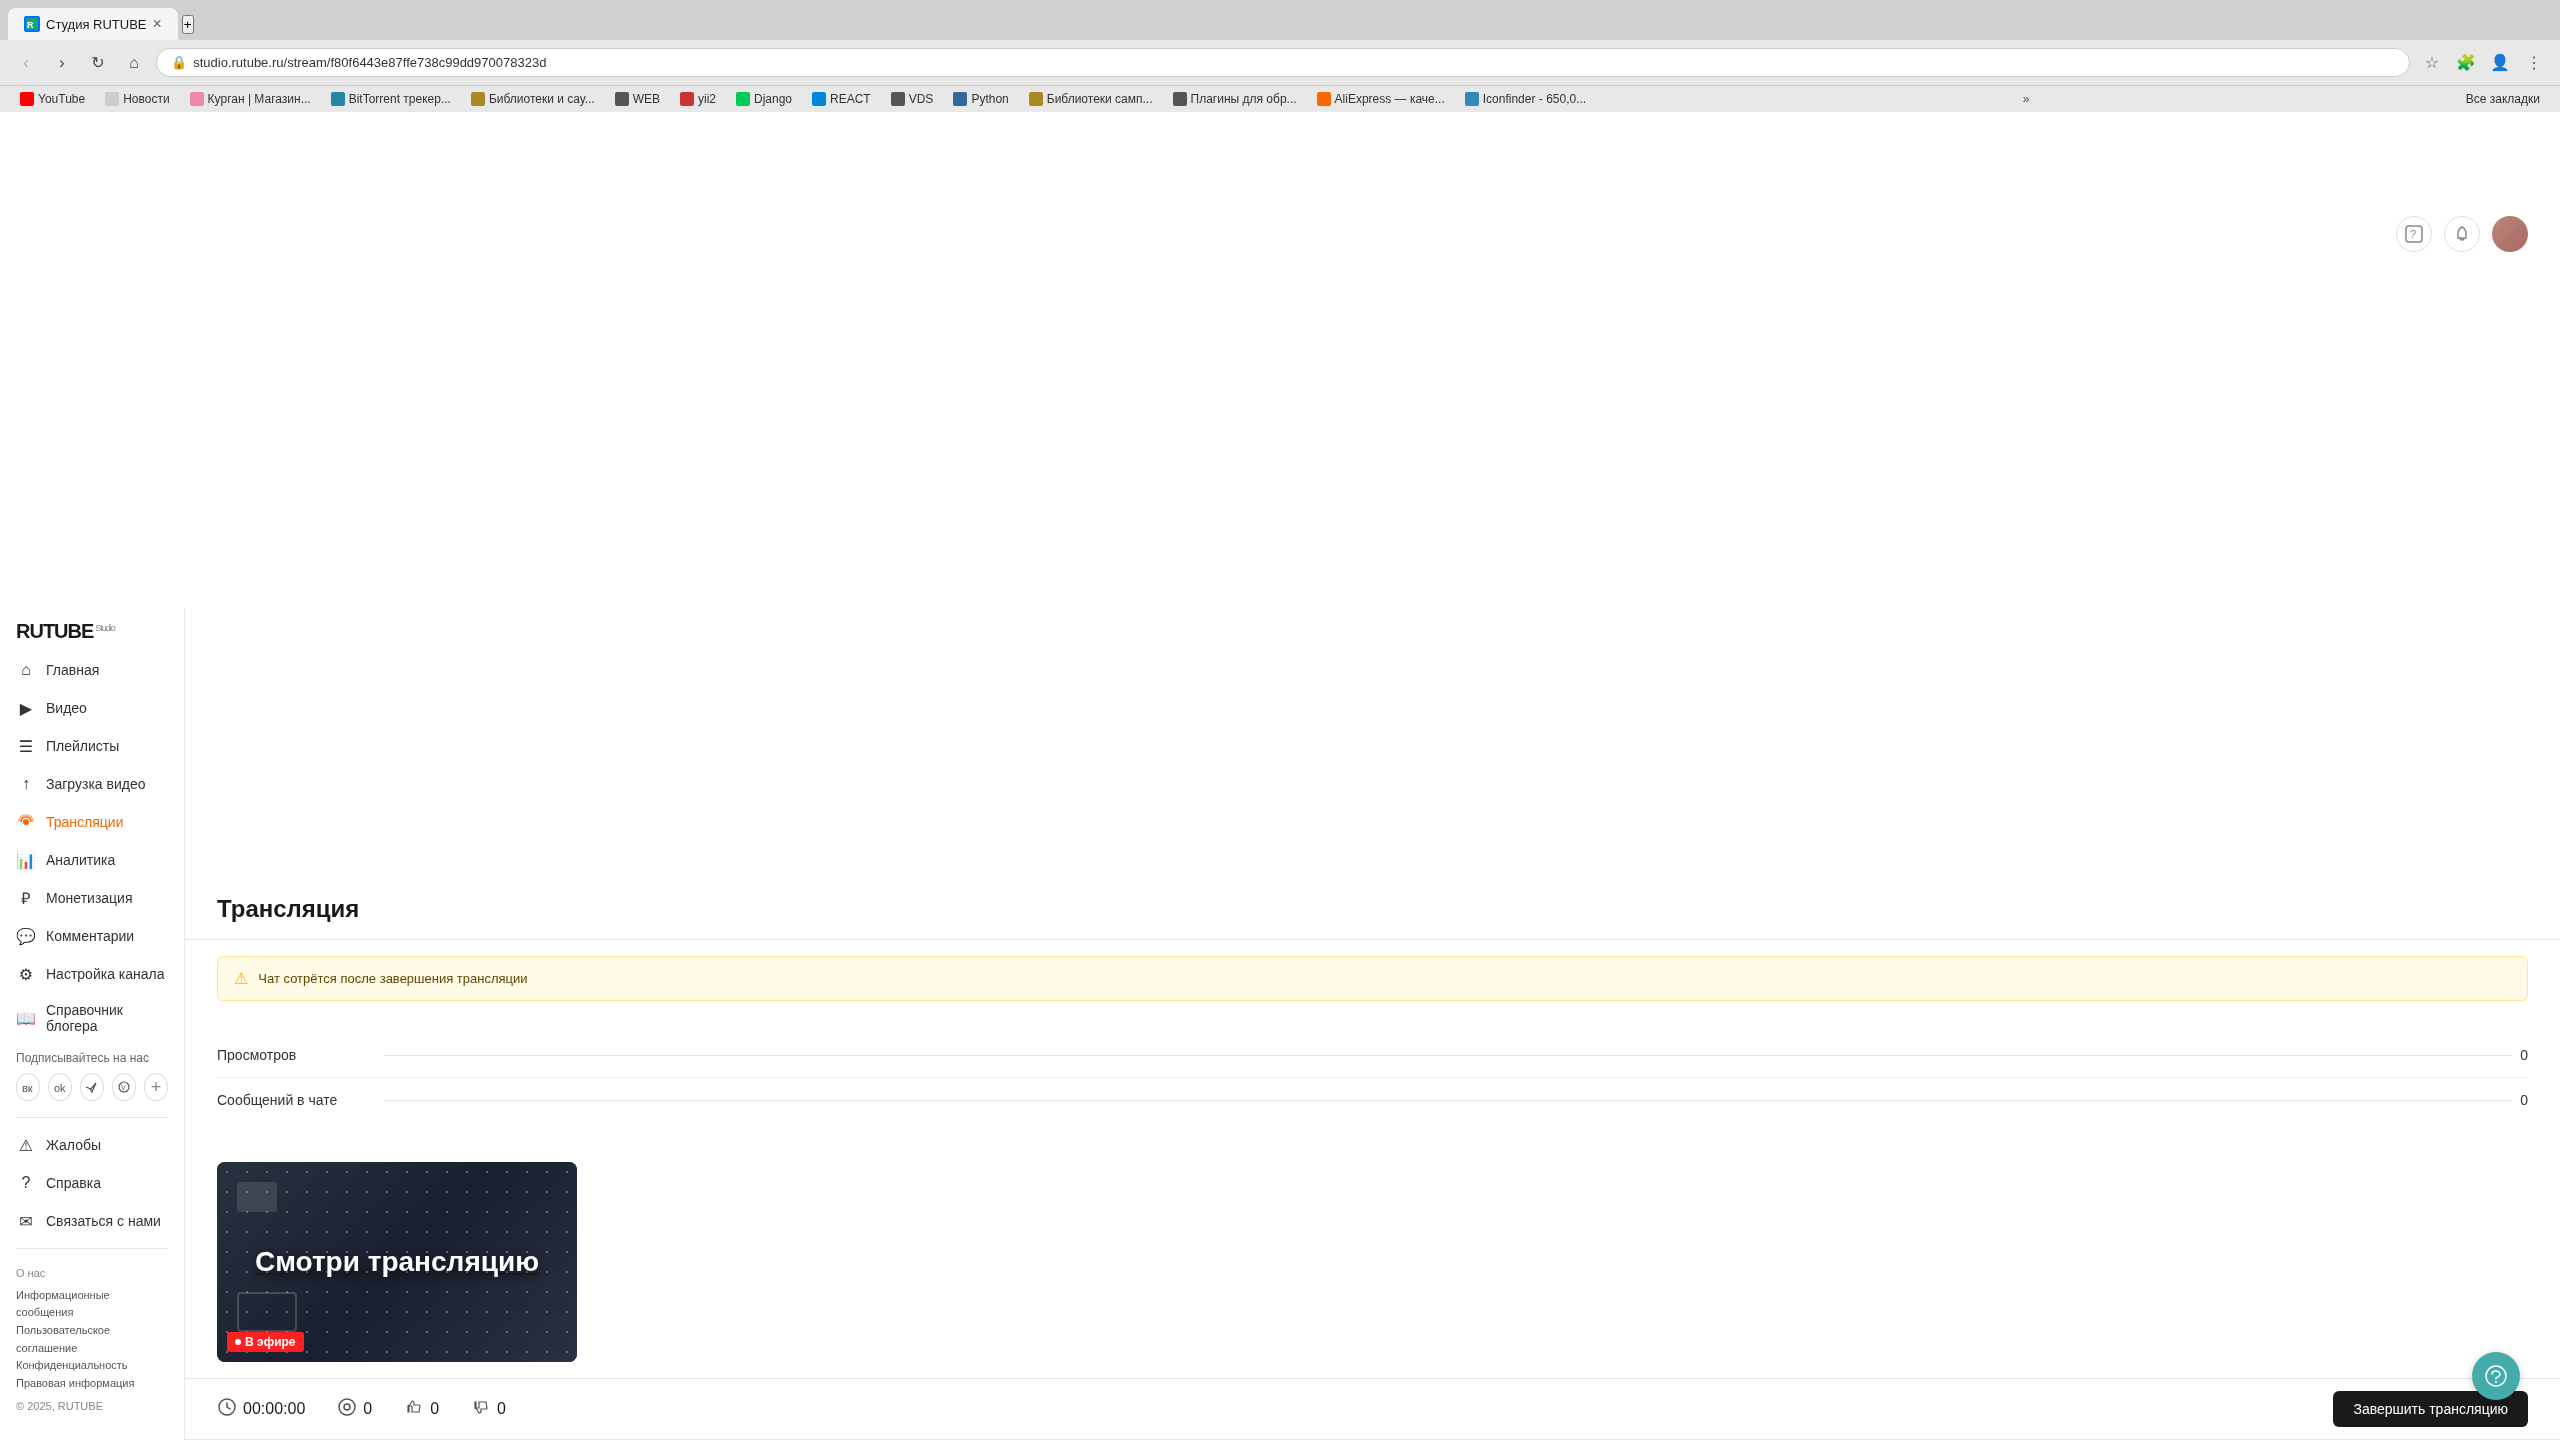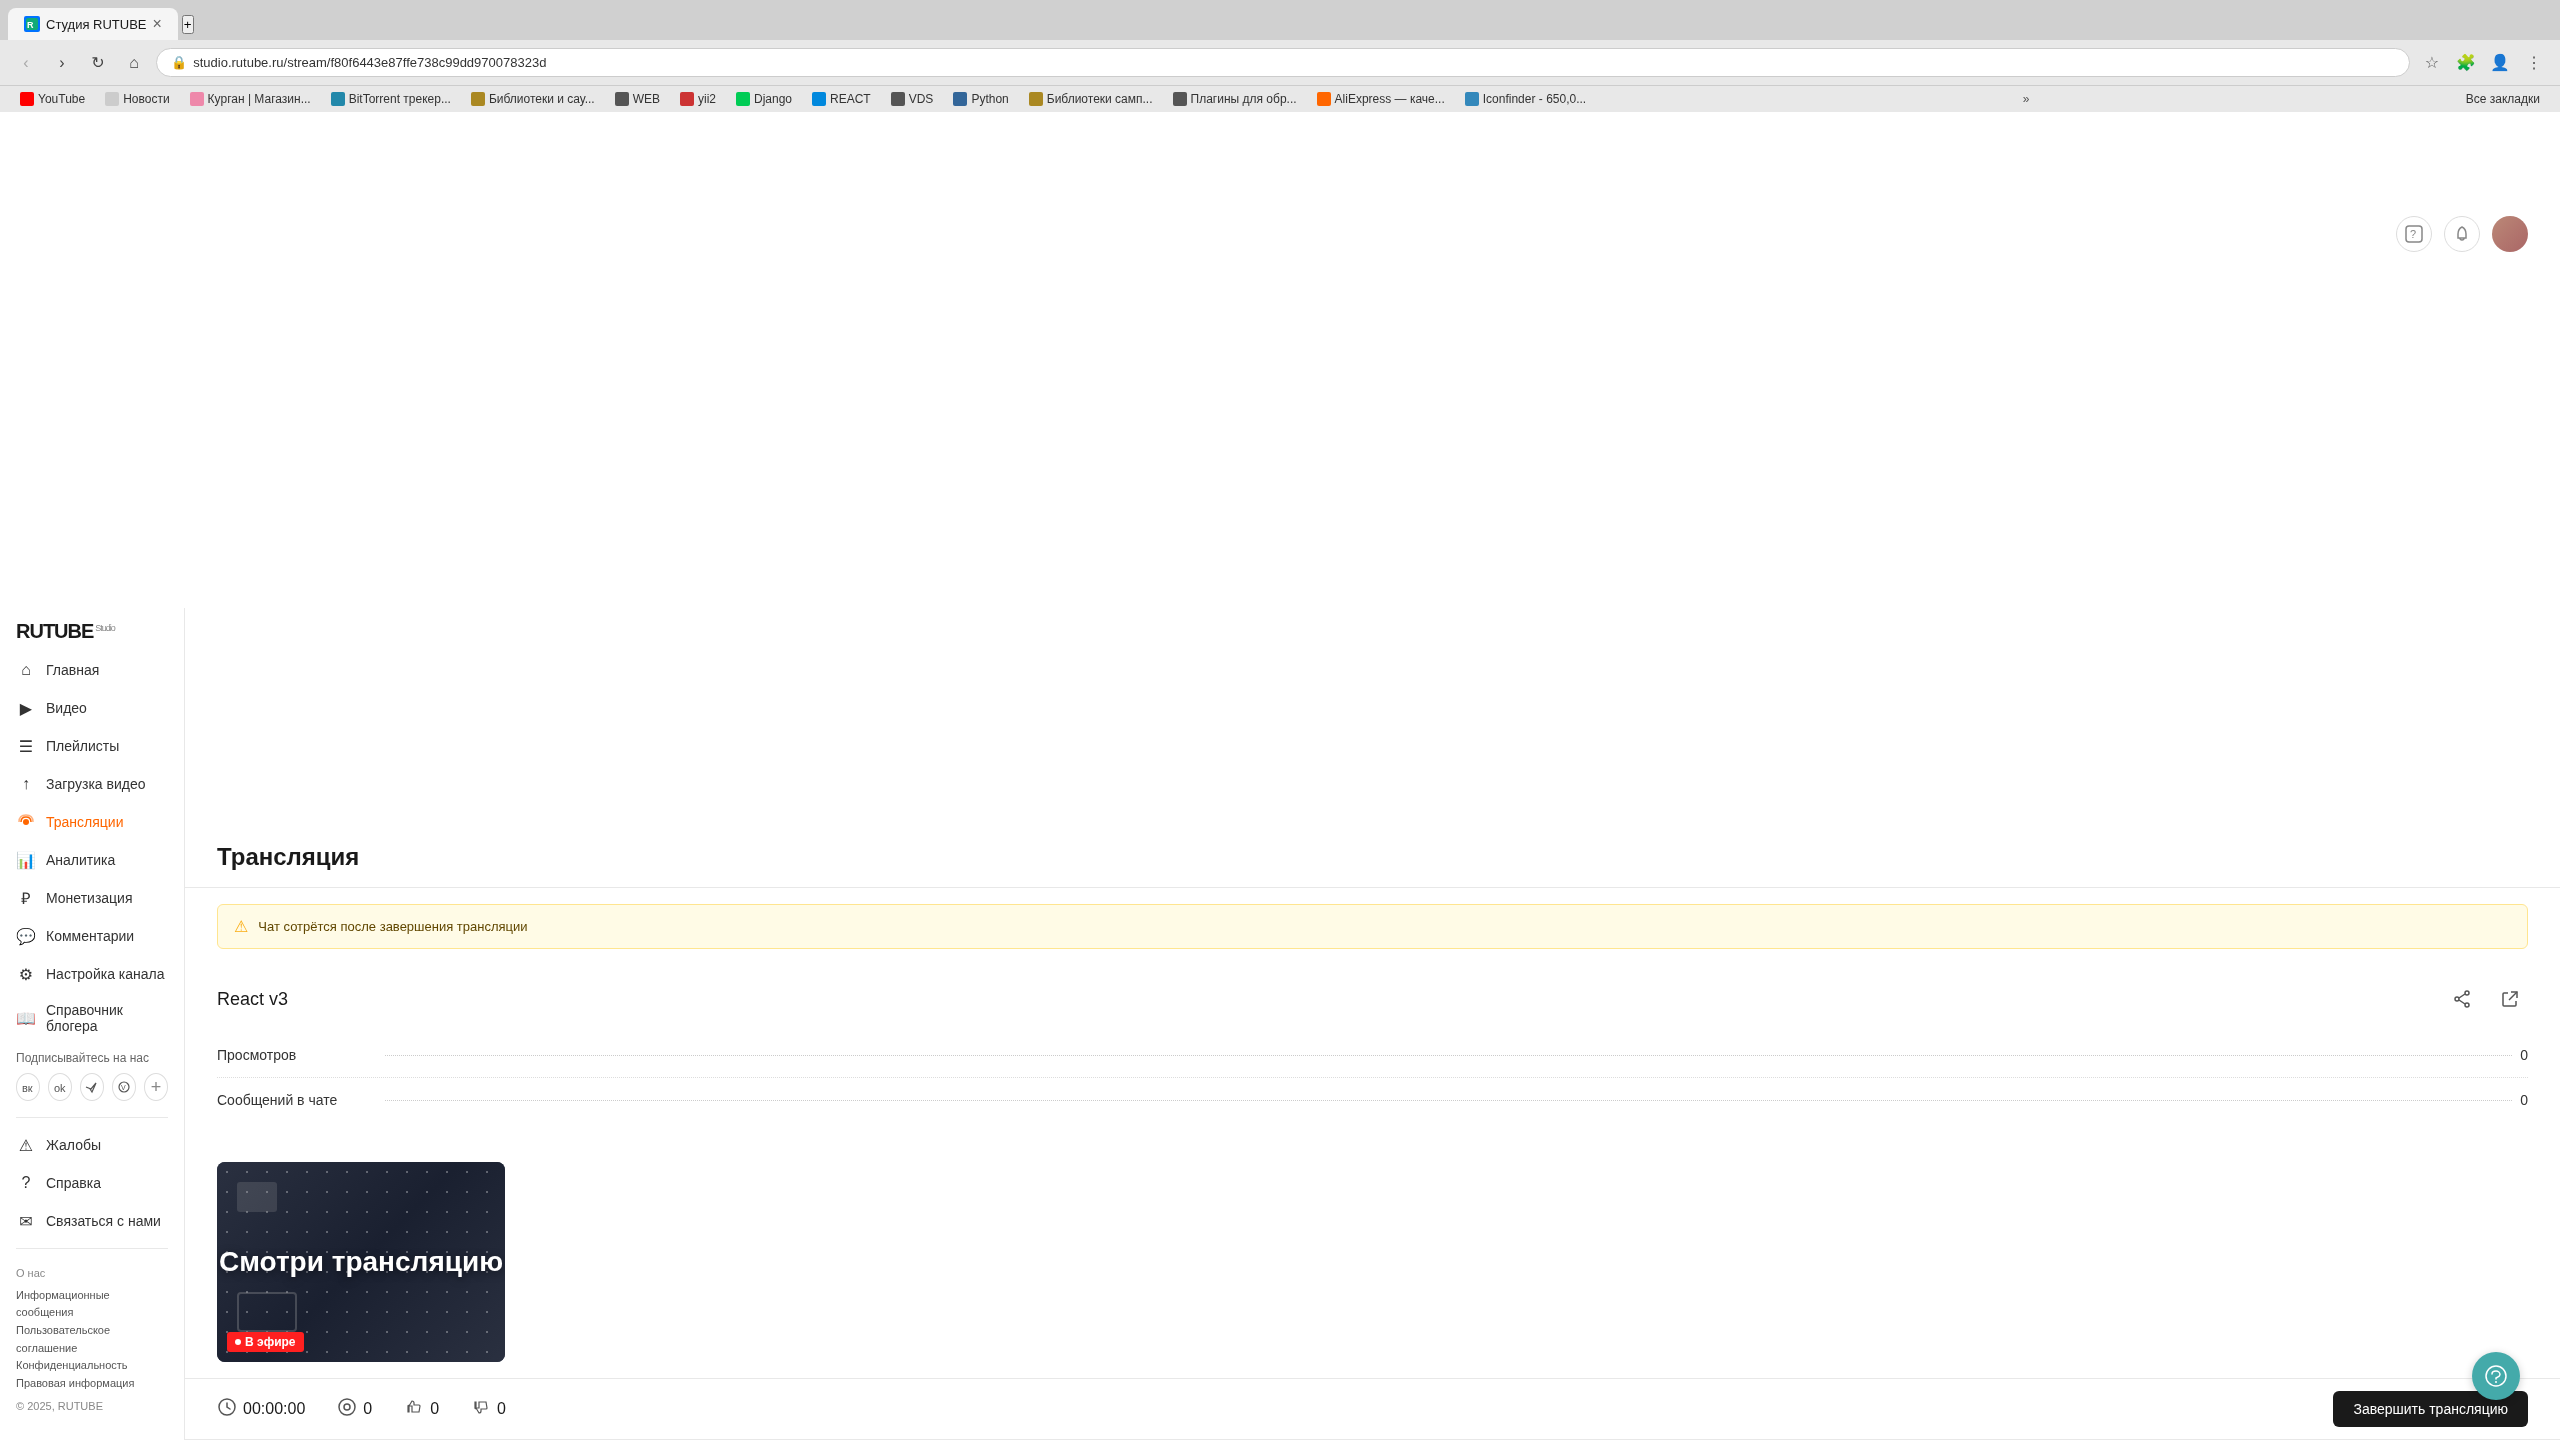--- a/index.html
+++ b/index.html
@@ -60,21 +60,21 @@
     
     .stream-content { display: flex; gap: 40px; flex-direction: column; }
     .stream-stats { flex: 1; }
     .stat-row { display: flex; align-items: center; padding: 14px 0; border-bottom: 1px dotted #ddd; }
     .stat-row:last-child { border-bottom: none; }
     .stat-label { color: #333; font-size: 14px; min-width: 160px; }
     .stat-dots { flex: 1; border-bottom: 1px dotted #ccc; margin: 0 8px; }
     .stat-value { font-size: 14px; color: #333; }
 
     
-    .stream-preview { width: 288px; flex-shrink: 0; border-radius: 8px; overflow: hidden; position: relative; background: #2a3040; }
+    .stream-preview { width: 360px; flex-shrink: 0; border-radius: 8px; overflow: hidden; position: relative; background: #2a3040; text-decoration: underline; }
     .preview-img { width: 100%; height: 200px; background: linear-gradient(135deg, #2a3040 0%, #1a2030 50%, #2a3040 100%); display: flex; align-items: center; justify-content: center; position: relative; overflow: hidden; }
     .preview-text { color: #fff; font-size: 28px; font-weight: 700; text-align: center; line-height: 1.3; text-shadow: 0 2px 8px rgba(0,0,0,0.5); z-index: 1; }
     .preview-dots { position: absolute; inset: 0; opacity: 0.3; background-image: radial-gradient(circle, #ffffff 1px, transparent 1px); background-size: 20px 20px; }
     .live-badge { position: absolute; bottom: 10px; left: 10px; background: #ff2020; color: #fff; font-size: 12px; font-weight: 600; padding: 3px 8px; border-radius: 3px; display: flex; align-items: center; gap: 4px; }
     .live-dot { width: 6px; height: 6px; background: #fff; border-radius: 50%; }
 
     
     .bottom-bar { padding: 12px 32px; display: flex; align-items: center; gap: 32px; border-top: 1px solid #e8e8e8; border-bottom: 1px solid #e8e8e8; }
     .timer { display: flex; align-items: center; gap: 6px; font-size: 16px; font-weight: 500; }
     .timer-icon { color: #555; font-size: 18px; }
@@ -337,41 +337,20 @@
       <h1 class="page-title">Трансляция</h1>
     </div>
 
 
     <div class="warning-banner">
       <span class="warning-icon">⚠</span>
       <span>Чат сотрётся после завершения трансляции</span>
     </div>
 
     <div class="stream-section">
-      <div class="stream-header">
-        <div class="stream-title">React v3</div>
-        <div class="stream-actions">
-          <button class="stream-action-btn">
-            <svg width="20" height="20" viewBox="0 0 20 20" fill="none">
-              <circle cx="15" cy="4" r="2" stroke="#555" stroke-width="1.5"></circle>
-              <circle cx="5" cy="10" r="2" stroke="#555" stroke-width="1.5"></circle>
-              <circle cx="15" cy="16" r="2" stroke="#555" stroke-width="1.5"></circle>
-              <line x1="7" y1="9" x2="13" y2="5" stroke="#555" stroke-width="1.5"></line>
-              <line x1="7" y1="11" x2="13" y2="15" stroke="#555" stroke-width="1.5"></line>
-            </svg>
-          </button>
-          <button class="stream-action-btn">
-            <svg width="20" height="20" viewBox="0 0 20 20" fill="none">
-              <path d="M8 4H4C3 4 3 5 3 5V16C3 17 4 17 4 17H15C16 17 16 16 16 16V12" stroke="#555" stroke-width="1.5" fill="none"></path>
-              <path d="M11 3H17V9" stroke="#555" stroke-width="1.5" fill="none"></path>
-              <line x1="17" y1="3" x2="9" y2="11" stroke="#555" stroke-width="1.5"></line>
-            </svg>
-          </button>
-        </div>
-      </div>
 
       <div class="stream-content">
         <div class="stream-stats">
           <div class="stat-row">
             <span class="stat-label">Просмотров</span>
             <span class="stat-dots"></span>
             <span class="stat-value">0</span>
           </div>
           <div class="stat-row">
             <span class="stat-label">Сообщений в чате</span>

